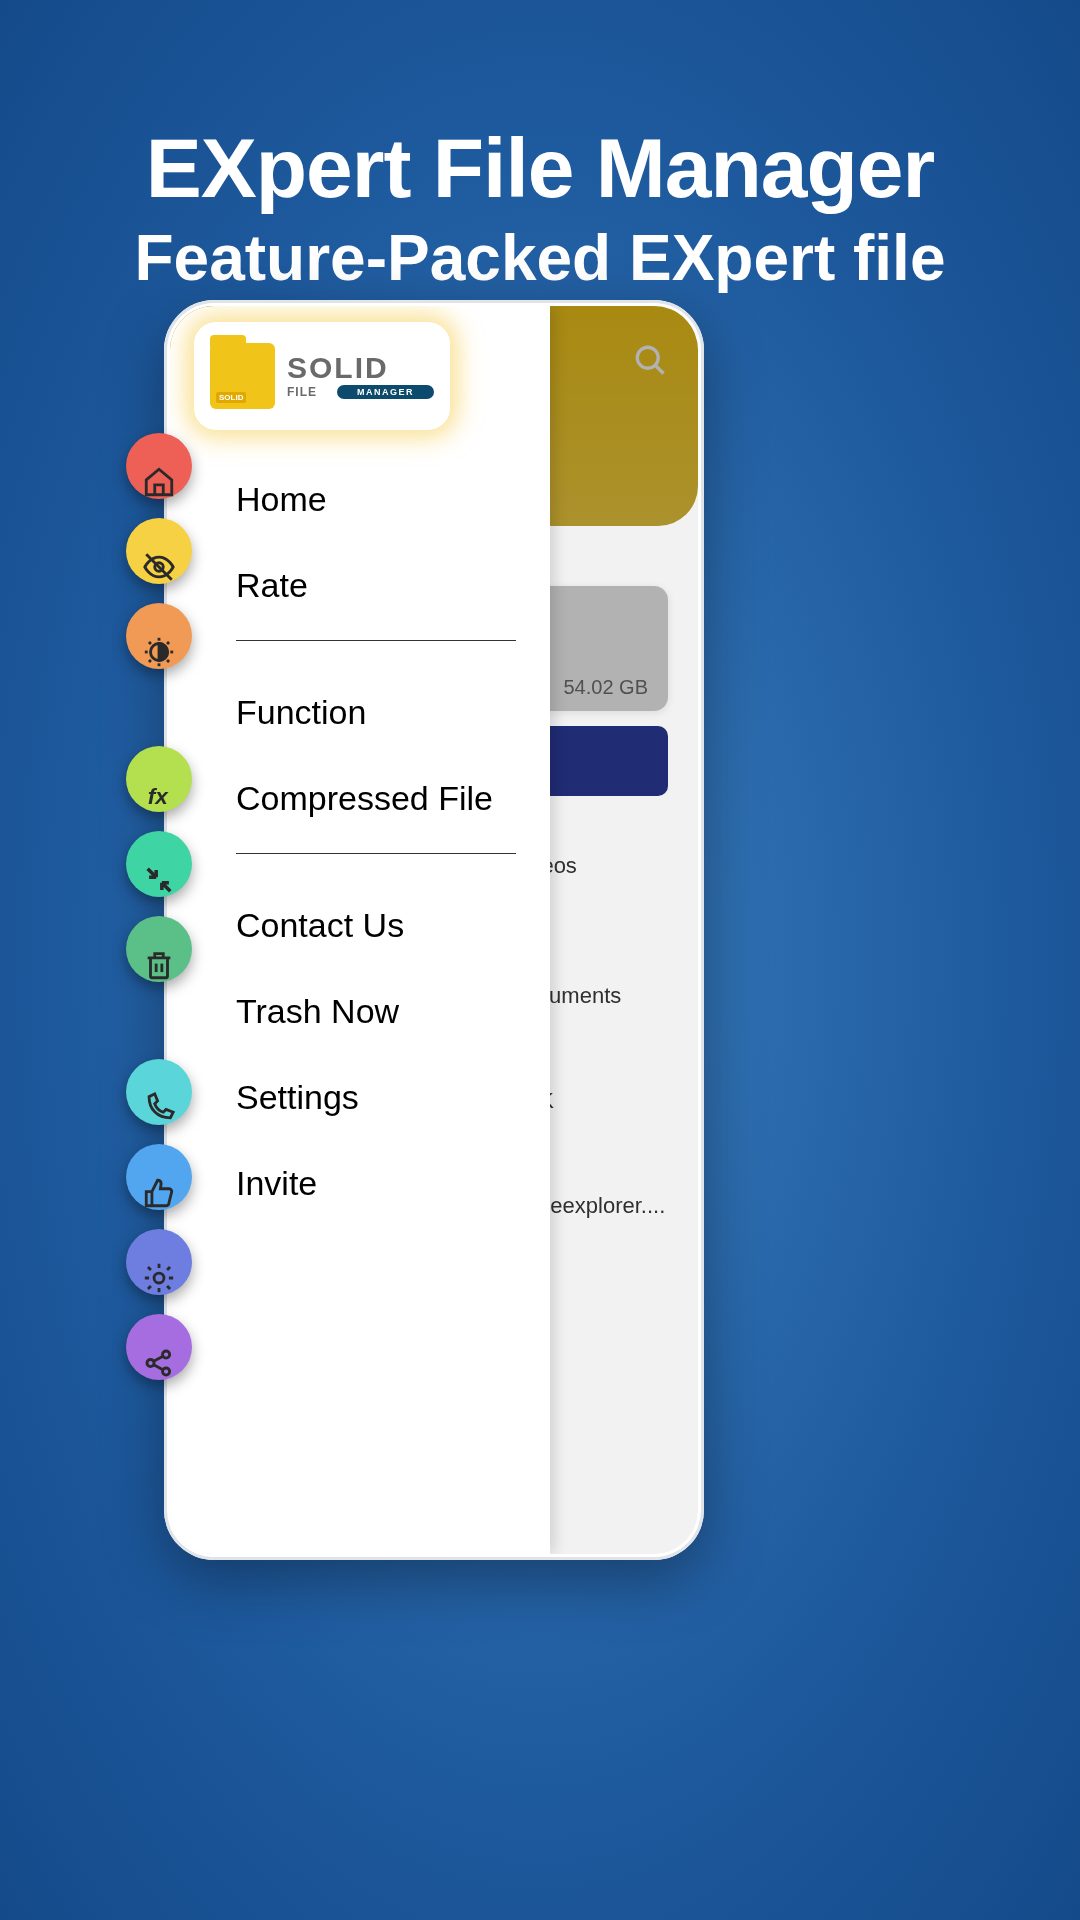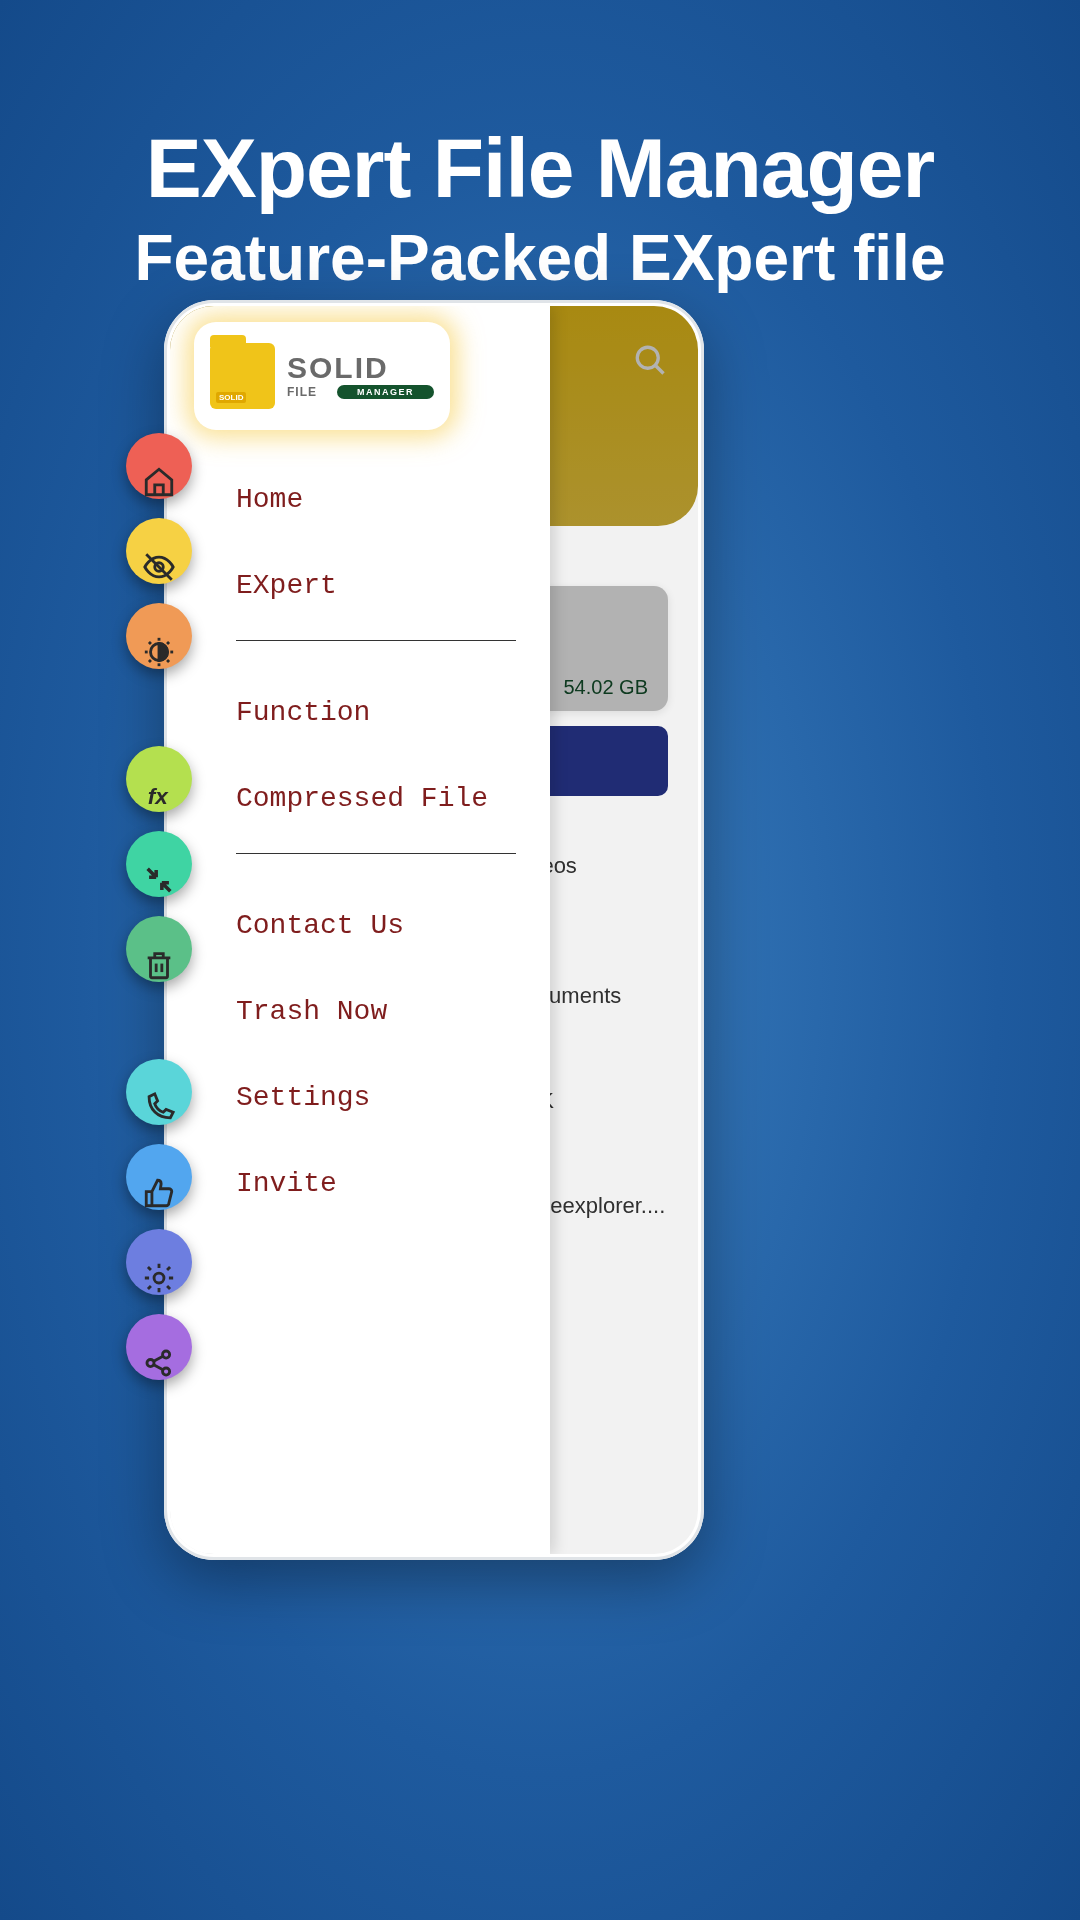--- a/index.html
+++ b/index.html
@@ -62,21 +62,21 @@
   top: 36px;
   right: 30px;
   width: 36px;
   height: 36px;
 }
 .bg-storage-text {
   position: absolute;
   top: 370px;
   right: 50px;
   font-size: 20px;
-  color: #14532d;
+  color: #737373;
 }
 .bg-bluebar {
   position: absolute;
   top: 420px;
   left: 0;
   right: 30px;
   height: 70px;
   background: #2d3fa6;
   border-radius: 10px;
 }
@@ -166,45 +166,44 @@
   margin-top: 2px;
 }
 .logo-file {
   font-size: 12px;
   color: #6a6a6a;
   font-weight: 700;
   letter-spacing: 1px;
 }
 .logo-mgr {
   font-size: 9px;
-  background: #14532d;
+  background: #0c4a6e;
   color: #fff;
   padding: 2px 20px;
   border-radius: 10px;
   font-weight: 800;
   letter-spacing: 1.5px;
 }
 .menu {
   position: absolute;
   top: 150px;
   left: 0;
   right: 0;
   bottom: 0;
 }
 .menu-item {
   display: flex;
   align-items: center;
   height: 86px;
   padding-left: 66px;
 }
 .menu-label {
-  font-size: 28px;
-  color: #7f1d1d;
+  font-size: 34px;
+  color: #000000;
   font-weight: 400;
-  font-family: Liberation Mono, monospace;
 }
 .menu-divider {
   margin-left: 66px;
   margin-right: 34px;
   border: none;
   border-top: 1px solid #333;
   margin-top: 12px;
   margin-bottom: 28px;
 }
 .icon-circle {
@@ -260,21 +259,21 @@
             <span class="logo-mgr">MANAGER</span>
           </div>
         </div>
       </div>
 
       <div class="menu">
         <div class="menu-item">
           <span class="menu-label">Home</span>
         </div>
         <div class="menu-item">
-          <span class="menu-label">EXpert</span>
+          <span class="menu-label">Rate</span>
         </div>
         <hr class="menu-divider">
         <div class="menu-item">
           <span class="menu-label">Function</span>
         </div>
         <div class="menu-item">
           <span class="menu-label">Compressed File</span>
         </div>
         <hr class="menu-divider">
         <div class="menu-item">

